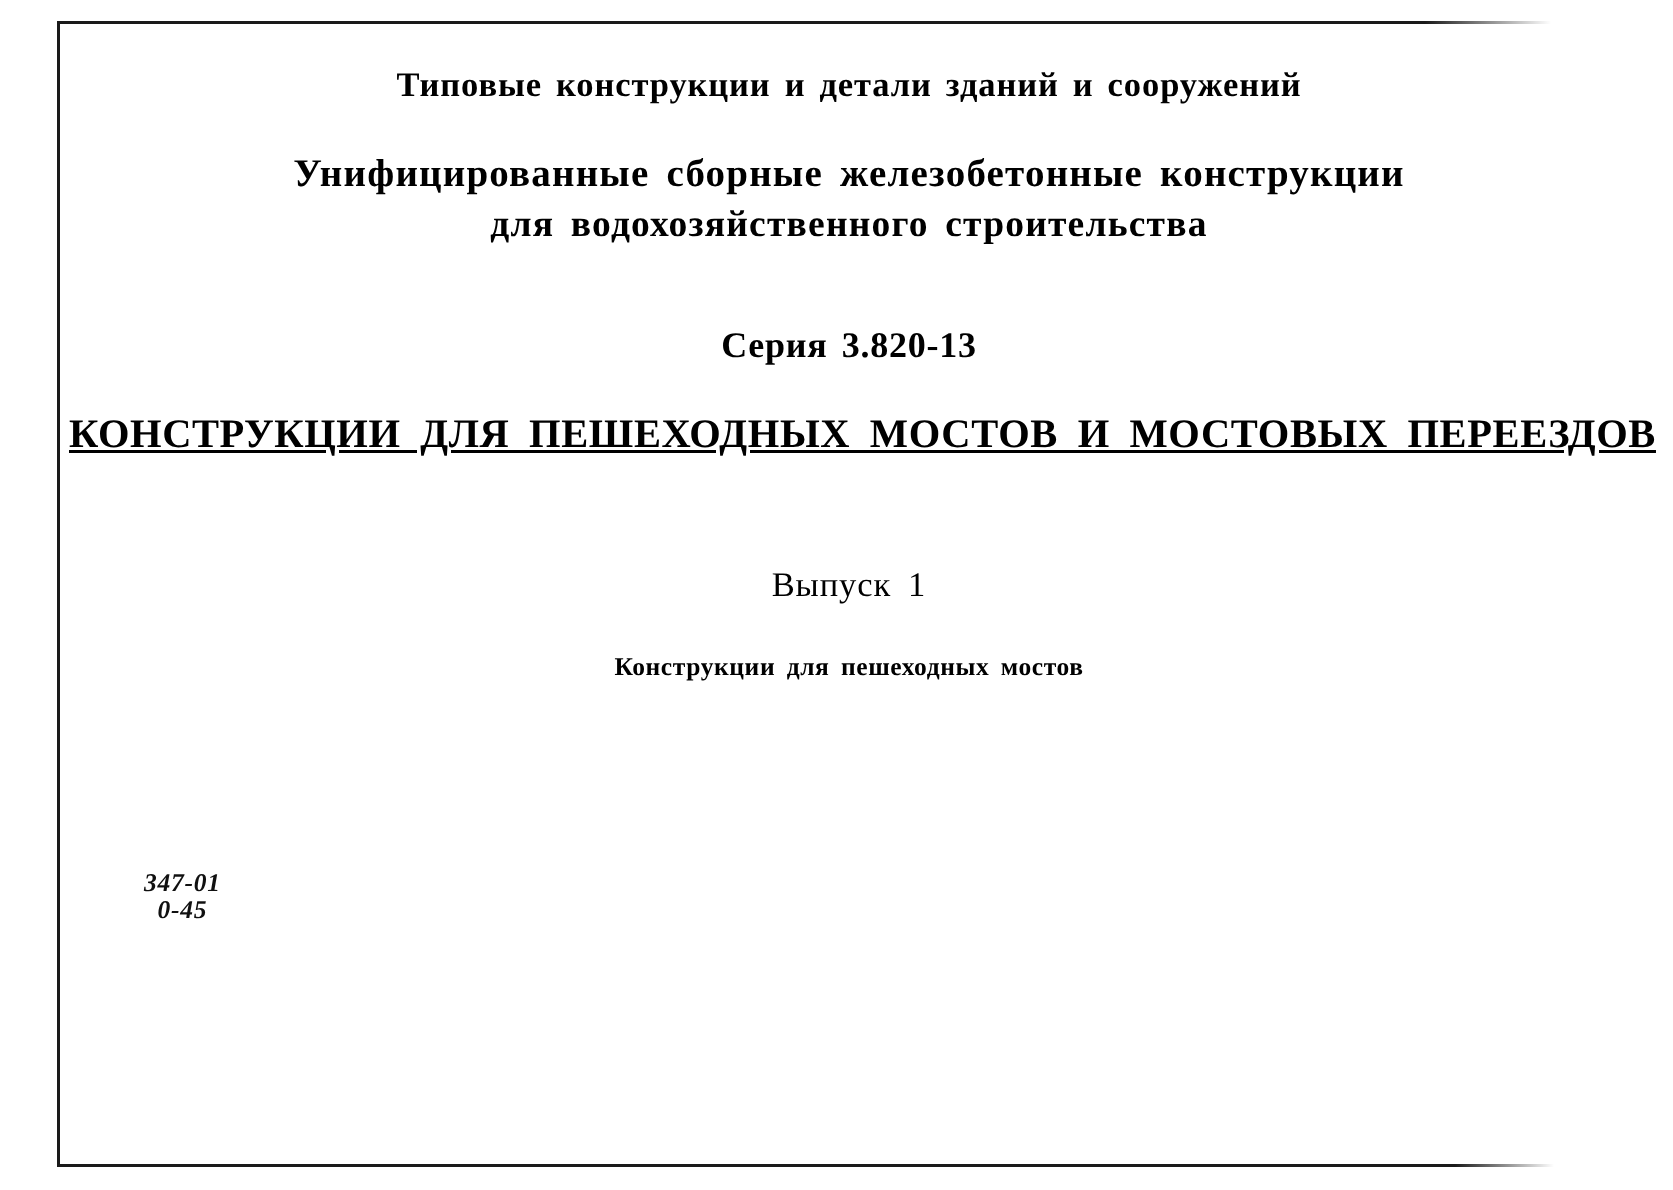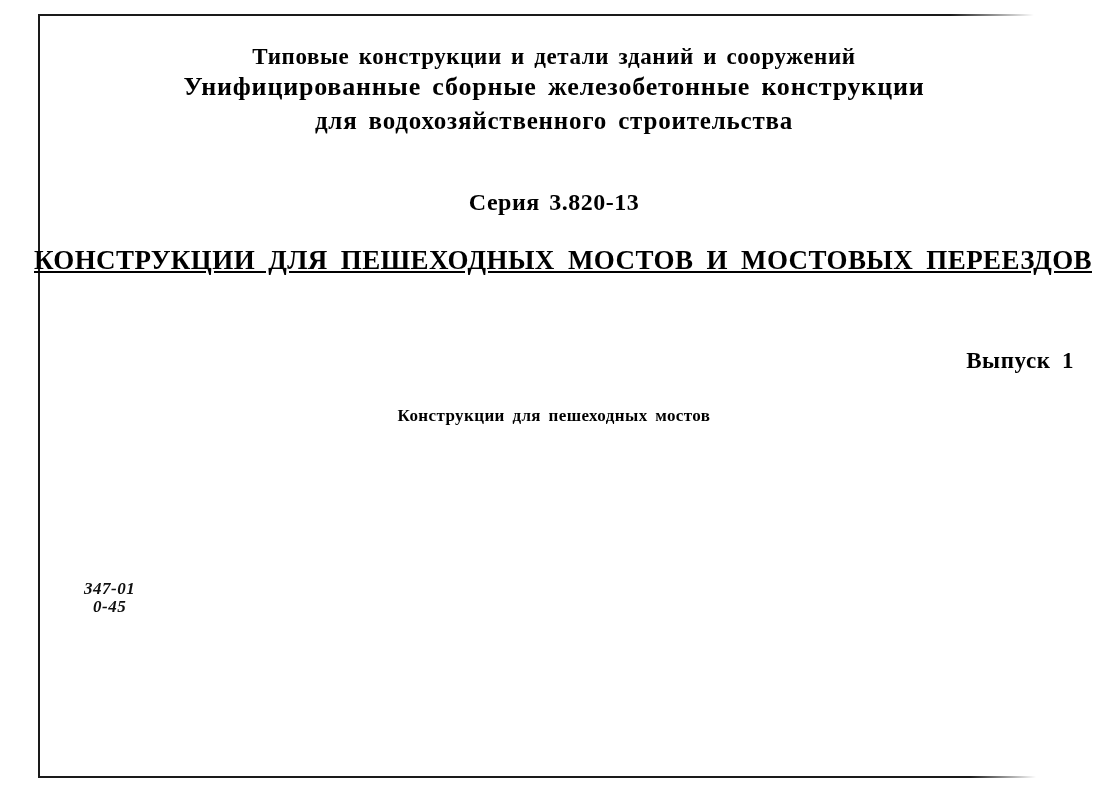--- a/index.html
+++ b/index.html
@@ -45,35 +45,36 @@
     position: absolute;
     right: 0;
     bottom: -2px;
     width: 120px;
     height: 3px;
     background: linear-gradient(to right, rgba(255,255,255,0), #ffffff 55%);
   }
 
   .content {
     position: absolute;
-    left: 34px;
+    left: 46px;
     top: 16px;
     width: 1040px;
     height: 616px;
     text-align: center;
   }
 
   .l1 {
     margin-top: 28px;
     font-size: 23px;
     font-weight: bold;
     letter-spacing: 0.6px;
     word-spacing: 3px;
   }
   .l2 {
+    margin-top: 29px;
     font-size: 26px;
     font-weight: bold;
     letter-spacing: 0.8px;
     word-spacing: 4px;
     line-height: 34px;
   }
   .l2 .sub {
     display: block;
     font-size: 25px;
     letter-spacing: 0.8px;
@@ -90,24 +91,23 @@
     font-size: 27px;
     font-weight: bold;
     letter-spacing: 0.4px;
     word-spacing: 6px;
     white-space: nowrap;
     text-decoration: underline;
   }
   .issue {
     margin-top: 72px;
     font-size: 23px;
-    font-weight: bold;
+    font-weight: normal;
     letter-spacing: 0.6px;
     word-spacing: 5px;
-    text-align: right;
   }
   .subtitle {
     margin-top: 32px;
     font-size: 17px;
     font-weight: bold;
     letter-spacing: 0.4px;
     word-spacing: 3px;
   }
   .stamp {
     position: absolute;

